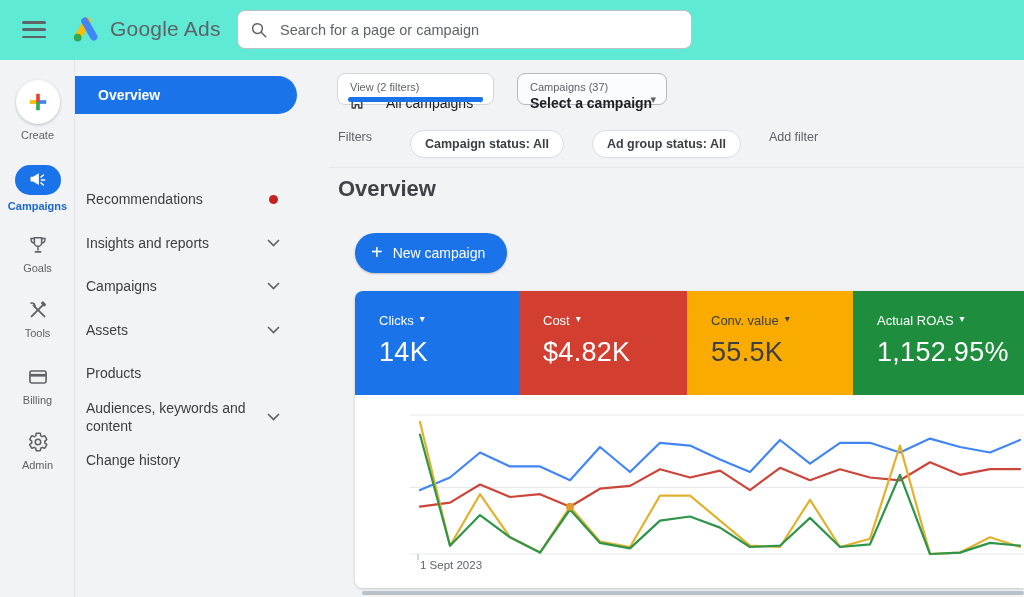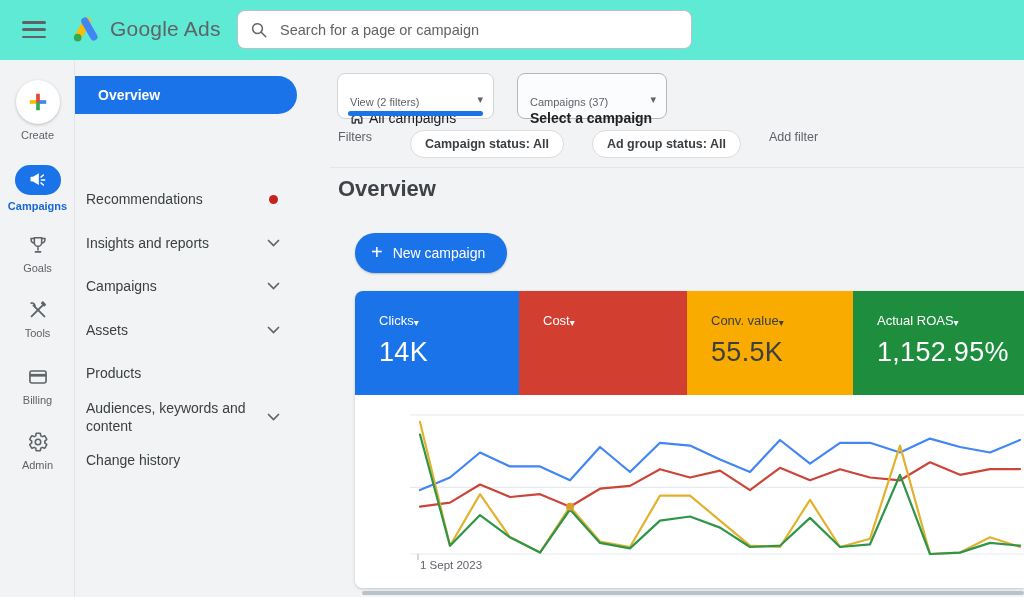--- a/index.html
+++ b/index.html
@@ -38,25 +38,25 @@
               color:#fff; font-size:14px; font-weight:bold; cursor:pointer; }
   .nav-item { position:absolute; left:0; width:254px; height:28px; display:flex; align-items:center;
               padding-left:10px; font-size:14px; font-weight:500; color:#3c4043; cursor:pointer; }
   .nav-item .grow { flex:1; }
   .red-dot { position:absolute; right:52px; width:9px; height:9px; border-radius:50%; background:#c5221f; }
   .chev { position:absolute; right:50px; }
   .nav-item.two-line { height:44px; align-items:center; }
   .nav-item.two-line .lbl { width:168px; line-height:18px; }
 
   
-  .dd { position:absolute; top:73px; height:32px; border-radius:8px; padding:22px 12px; cursor:pointer; }
+  .dd { position:absolute; top:73px; height:32px; border-radius:8px; padding:7px 12px; cursor:pointer; }
   .dd-view { left:337px; width:157px; background:#fff; border:1px solid #d2d5d9; }
   .dd-camp { left:517px; width:150px; background:#fbfcfd; border:1px solid #b4b8bd; }
   .dd-label { font-size:11px; color:#5f6368; }
-  .dd-value { font-size:14px; color:#202124; font-weight:500; margin-top:2px; display:flex; align-items:center; gap:5px; }
+  .dd-value { font-size:14px; color:#202124; font-weight:500; margin-top:2px; display:flex; align-items:center; gap:22px; }
   .dd-camp .dd-value { font-weight:bold; }
   .dd-arrow { position:absolute; right:10px; top:19px; font-size:11px; color:#5f6368; }
   .blue-underline { position:absolute; left:10px; right:10px; bottom:2px; height:5px; background:#1a73e8; border-radius:3px; }
 
   .filters-row { position:absolute; left:338px; top:130px; height:28px; display:flex; gap:28px; }
   .filters-label { font-size:12.5px; color:#5f6368; margin-right:10px; }
   .chip { height:28px; border:1px solid #dadce0; background:#fff; border-radius:14px; display:flex;
           align-items:center; padding:7px 14px; font-size:12.5px; font-weight:bold; color:#3c4043; cursor:pointer; }
   .add-filter { font-size:12.5px; font-weight:500; color:#5f6368; cursor:pointer; }
 
@@ -70,21 +70,21 @@
   .plus-glyph { font-size:20px; font-weight:400; line-height:1; margin-top:-2px; }
 
   
   .overview-card { position:absolute; left:355px; top:291px; right:0; height:297px;
                    border-radius:8px 0 0 8px; overflow:hidden; background:#fff;
                    box-shadow:0 1px 3px rgba(60,64,67,.25); }
   .scorecards { display:flex; height:104px; }
   .scorecard { height:104px; padding:22px 0 0 24px; cursor:pointer; }
   .scorecard:nth-child(1){ width:164px; } .scorecard:nth-child(2){ width:168px; }
   .scorecard:nth-child(3){ width:166px; } .scorecard:nth-child(4){ flex:1; }
-  .sc-label { font-size:13px; font-weight:500; display:flex; align-items:flex-end; }
+  .sc-label { font-size:13px; font-weight:500; display:flex; align-items:flex-start; gap:6px; }
   .sc-label .arr { font-size:10px; }
   .sc-value { font-size:27px; margin-top:9px; letter-spacing:.3px; }
 
   .chart-area { position:relative; height:193px; background:#fff; }
   #chart-svg { position:absolute; left:55px; top:5px; }
   .x-label { position:absolute; left:65px; top:164px; font-size:11.5px; color:#5f6368; }
 
   .hscroll { position:absolute; left:362px; top:591px; width:662px; height:4px; background:#b9c2c9; border-radius:2px; cursor:pointer; }
 </style>
 </head>
@@ -272,20 +272,21 @@
             <span>Clicks</span>
             <span class="arr">▾</span>
           </div>
         <div class="sc-value">14K</div>
       </div>
       <div class="scorecard" style="background: rgb(210, 63, 49); color: rgb(255, 255, 255);">
         <div class="sc-label">
             <span>Cost</span>
             <span class="arr">▾</span>
           </div>
+        <div class="sc-value">$4.82K</div>
       </div>
       <div class="scorecard" style="background: rgb(249, 171, 0); color: rgb(60, 64, 67);">
         <div class="sc-label">
             <span>Conv. value</span>
             <span class="arr">▾</span>
           </div>
         <div class="sc-value">55.5K</div>
       </div>
       <div class="scorecard" style="background: rgb(30, 142, 62); color: rgb(255, 255, 255);">
         <div class="sc-label">

